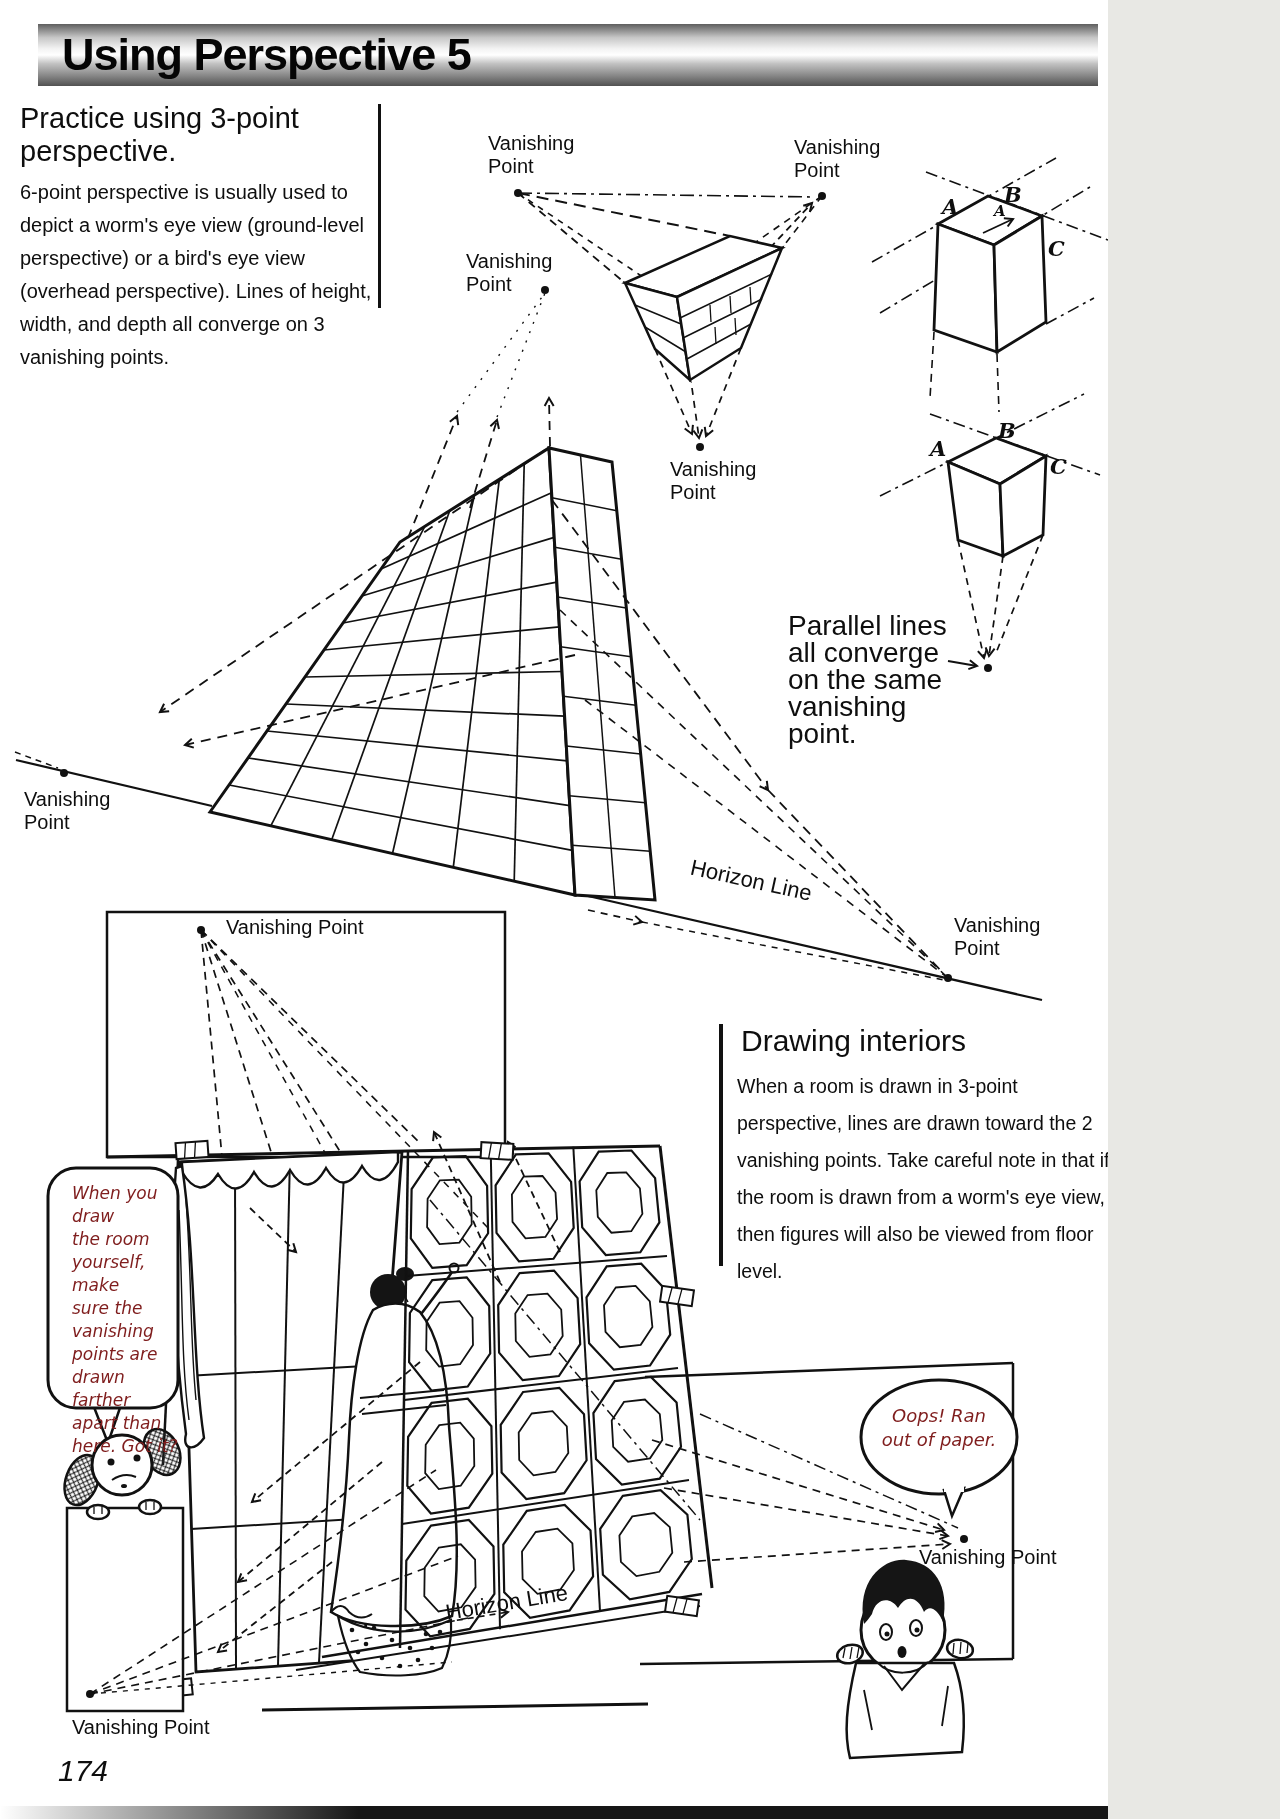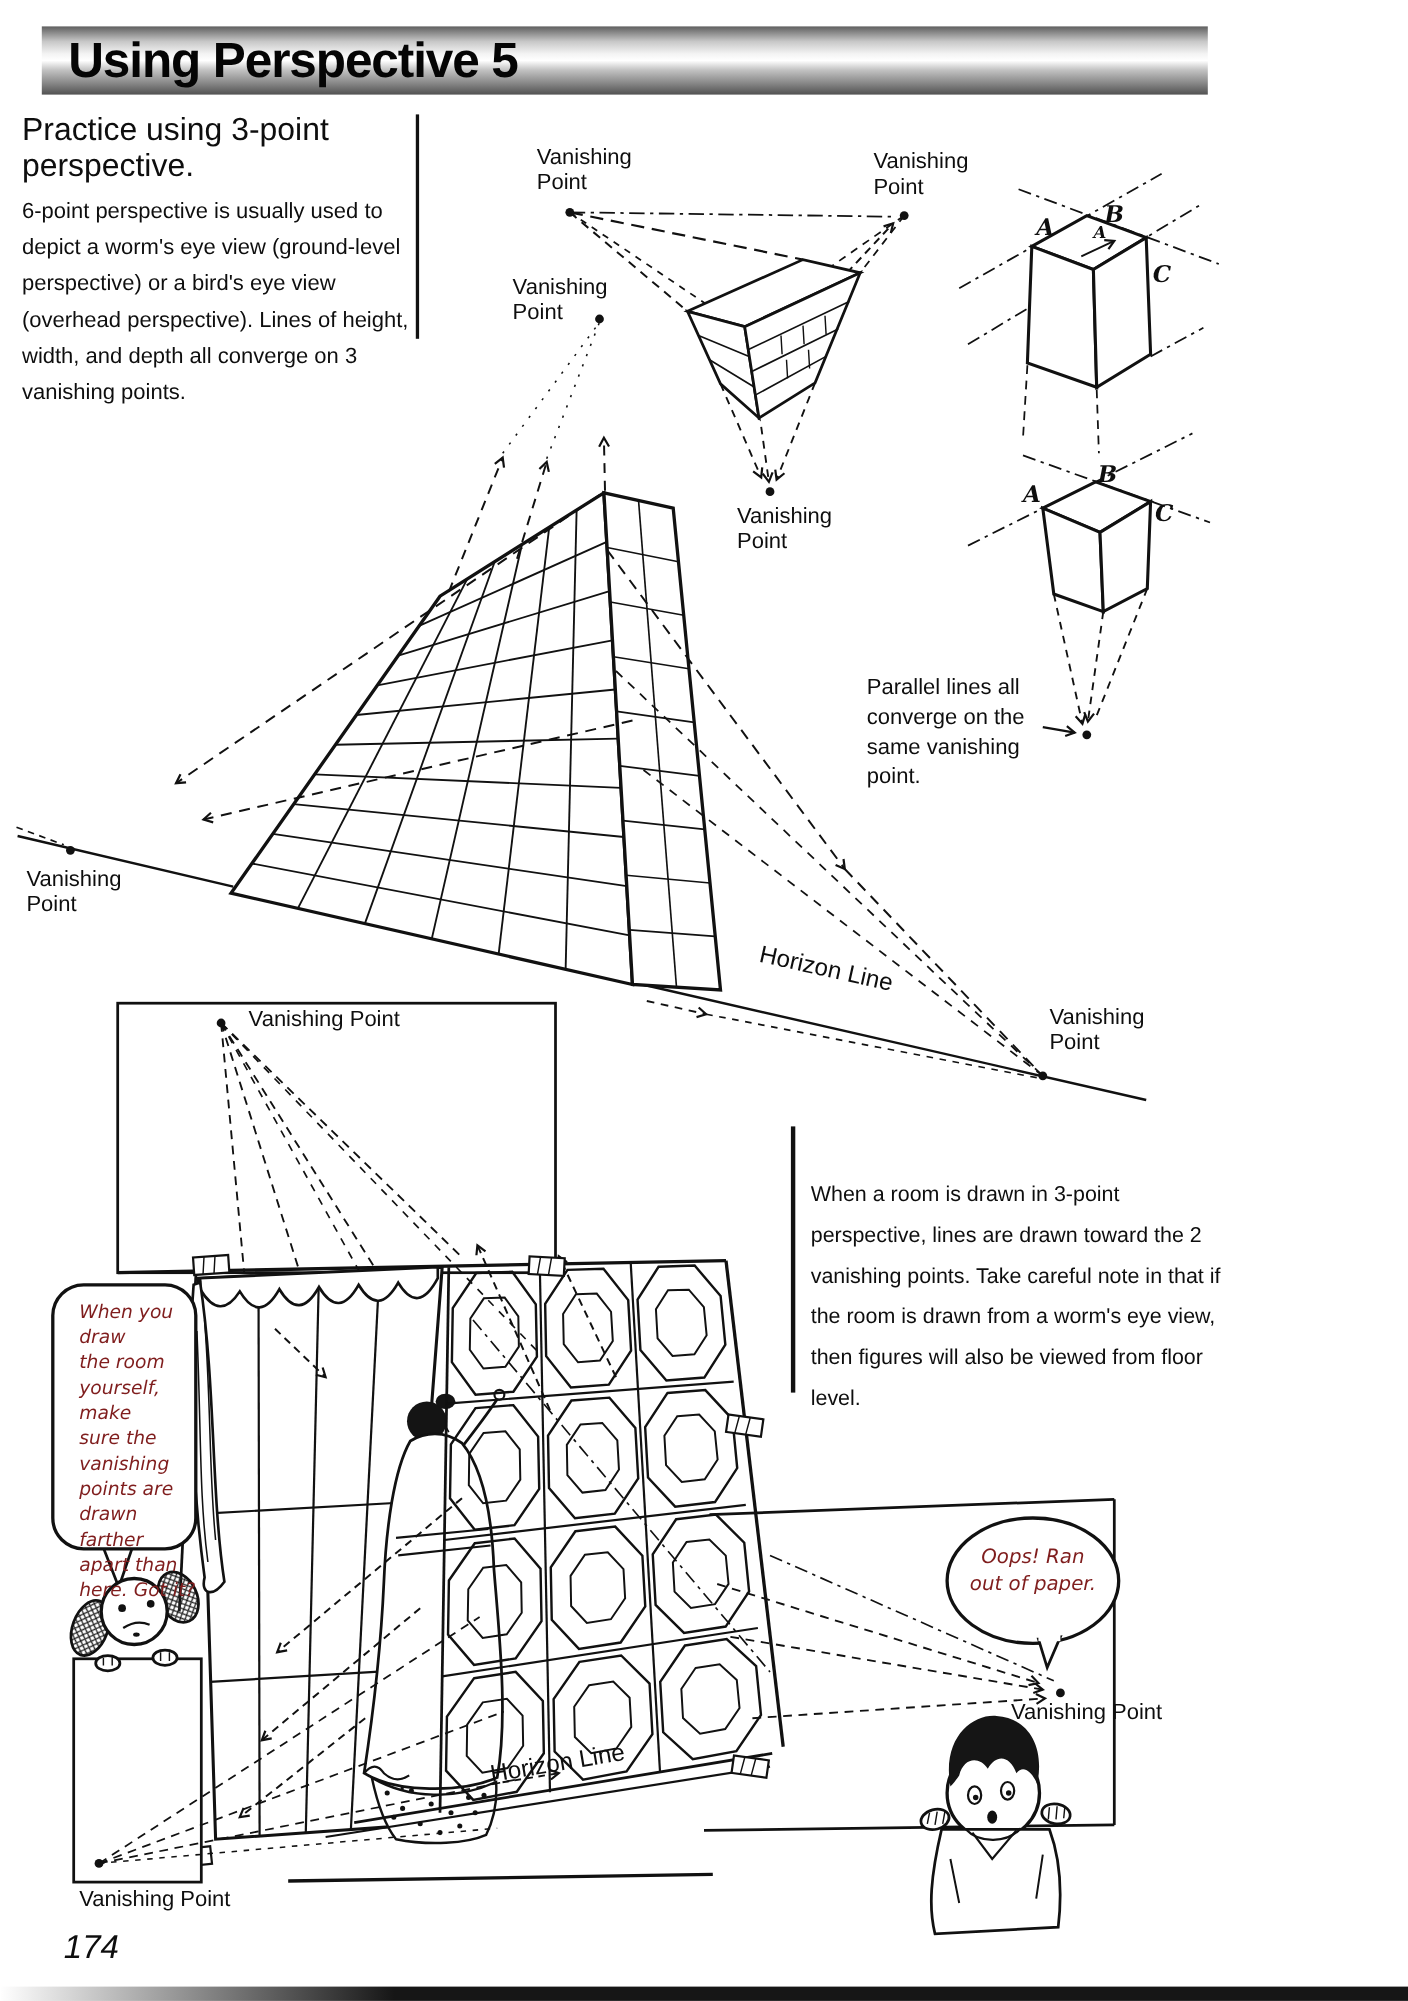--- a/index.html
+++ b/index.html
@@ -1,29 +1,29 @@
 <!DOCTYPE html>
 <html><head>
 <meta charset="utf-8">
 <style>
   html,body{margin:0;padding:0;background:#e8e8e4;}
-  #page{position:relative;width:1280px;height:1819px;background:#ffffff;overflow:hidden;
+  #page{position:relative;width:1108px;height:1819px;background:#ffffff;overflow:hidden;
         font-family:"Liberation Sans",sans-serif;color:#0e0e0e;}
   .abs{position:absolute;}
   #titlebar{left:38px;top:24px;width:1060px;height:62px;display:flex;align-items:center;
     padding-left:24px;box-sizing:border-box;
     background:linear-gradient(180deg,#5f5f5f 0%,#c7c7c7 22%,#f3f3f3 40%,#ffffff 50%,#c2c2c2 64%,#858585 84%,#525252 100%);
     font-weight:bold;font-size:45px;letter-spacing:-1px;color:#050505;}
   .h1{font-weight:normal;font-size:29px;line-height:33px;}
   .body-text{font-size:20px;line-height:33px;}
   .body-text2{font-size:19.5px;line-height:37px;}
   .lbl{font-size:20px;line-height:23px;}
   .two{width:96px;}
   .nw{white-space:nowrap;}
-  .note{font-size:20px;line-height:27px;width:178px;}
+  .note{font-size:28px;line-height:27px;width:178px;}
   .comic{font-family:"DejaVu Sans",sans-serif;font-style:italic;font-size:17px;line-height:23px;
          white-space:pre-line;color:#7f1d1d;}
   .hl{font-size:22px;white-space:nowrap;font-weight:bold;transform-origin:left bottom;}
   .cletter{font-family:"DejaVu Serif",serif;font-style:italic;font-weight:bold;font-size:21px;}
   .csmall{font-size:15px;}
   .vbar{background:#111;}
   #pagenum{font-size:30px;}
   #scanbar{background:linear-gradient(90deg,rgba(17,17,17,0) 0%,#161616 28%,#161616 100%);}
   svg{position:absolute;left:0;top:0;}
   .txt{z-index:5;}
@@ -341,20 +341,21 @@
 
   <div class="abs txt note" style="left:788px;top:612px;">Parallel lines all converge on the same vanishing point.</div>
 
   <div class="abs txt lbl two" style="left:24px;top:788px;">Vanishing Point</div>
   <div class="abs txt hl" style="left:688px;top:854px;transform:rotate(12.5deg);font-weight:normal;">Horizon Line</div>
   <div class="abs txt lbl two" style="left:954px;top:914px;">Vanishing Point</div>
 
   <div class="abs txt lbl nw" style="left:226px;top:916px;">Vanishing Point</div>
 
   <div class="abs txt vbar" style="left:719px;top:1024px;width:4px;height:242px;"></div>
+  <div class="abs txt h1" style="left:741px;top:1024px;width:330px;font-size:30px;">Drawing interiors</div>
   <div class="abs txt body-text2" style="left:737px;top:1068px;width:378px;">When a room is drawn in 3-point perspective, lines are drawn toward the 2 vanishing points. Take careful note in that if the room is drawn from a worm's eye view, then figures will also be viewed from floor level.</div>
 
   <div class="abs txt comic" style="left:72px;top:1182px;width:112px;">When you draw
 the room
 yourself, make
 sure the
 vanishing
 points are
 drawn farther
 apart than

